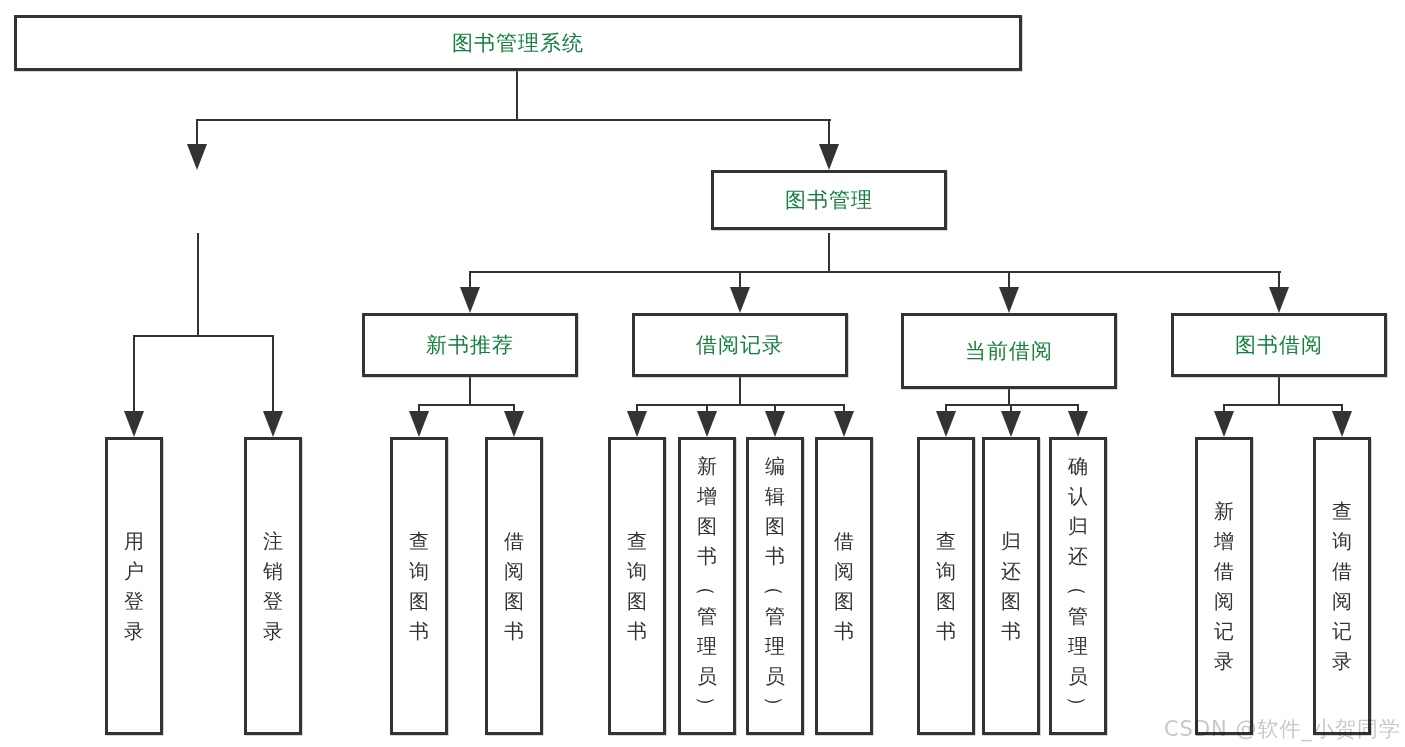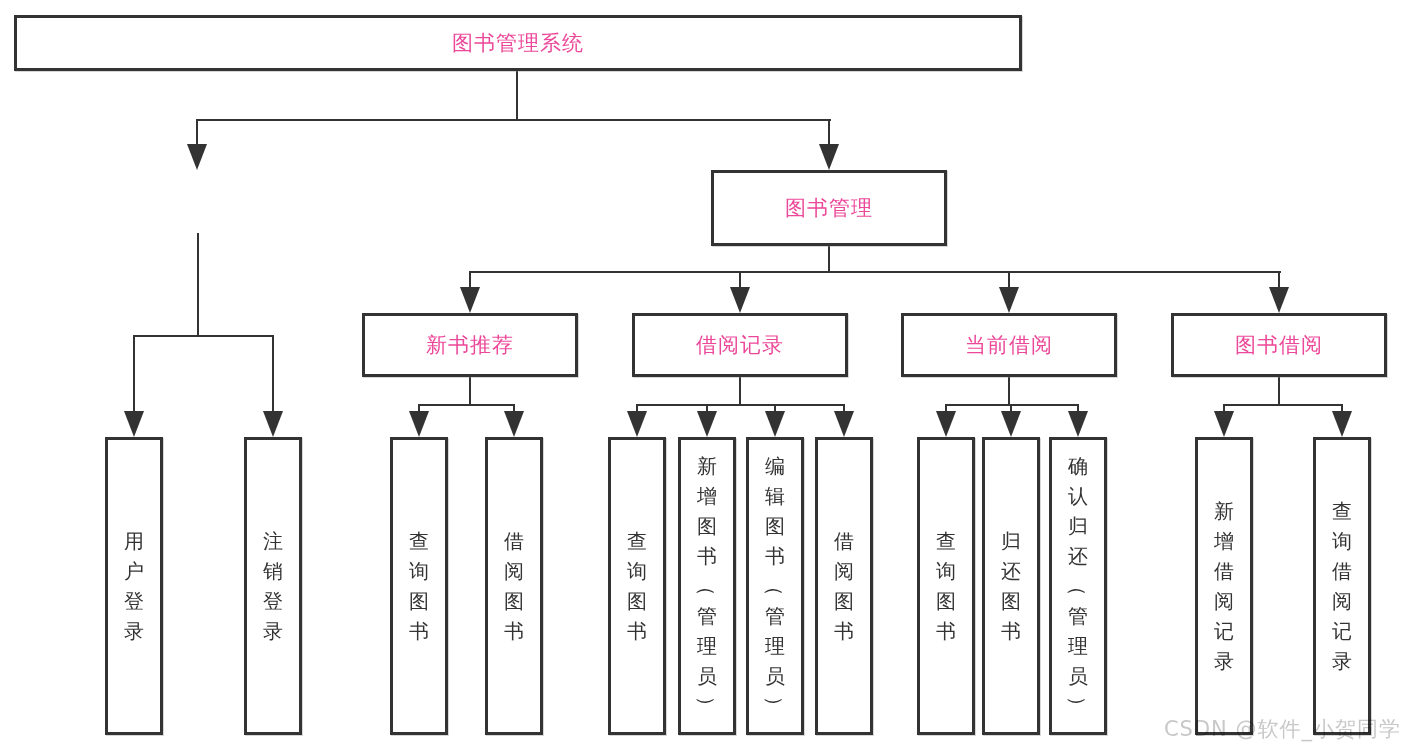--- a/index.html
+++ b/index.html
@@ -10,21 +10,21 @@
     font-family:"DejaVu Sans","Liberation Sans",sans-serif;
     overflow:hidden;
   }
   
   .hbox{
     position:absolute;
     box-sizing:border-box;
     border:3px solid #333;
     background:#fff;
     display:flex;align-items:center;justify-content:center;
-    font-size:21px;color:#ec4899;letter-spacing:1px;
+    font-size:21px;color:#15803d;letter-spacing:1px;
     box-shadow:1px 1px 0 rgba(140,140,140,.35);
     z-index:2;
   }
   .vbox{
     position:absolute;
     box-sizing:border-box;
     top:437px;height:298px;width:58px;
     border:3px solid #333;
     background:#fff;
     display:flex;align-items:center;justify-content:center;
@@ -61,21 +61,21 @@
     <span>图书管理系统</span>
   </div>
 
   <div class="ln" style="left:516px;top:70px;width:2px;height:50px;"></div>
   <div class="ln" style="left:196px;top:119px;width:635px;height:2px;"></div>
   <div class="ln" style="left:196px;top:119px;width:2px;height:29px;"></div>
   <div class="arr" style="left:187px;top:144px;"></div>
   <div class="ln" style="left:828px;top:119px;width:2px;height:29px;"></div>
   <div class="arr" style="left:819px;top:144px;"></div>
 
-  <div class="hbox" style="left:711px;top:170px;width:236px;height:76px;">
+  <div class="hbox" style="left:711px;top:170px;width:236px;height:60px;">
     <span>图书管理</span>
   </div>
 
   <div class="ln" style="left:197px;top:233px;width:2px;height:104px;"></div>
   <div class="ln" style="left:133px;top:335px;width:141px;height:2px;"></div>
   <div class="ln" style="left:133px;top:335px;width:2px;height:80px;"></div>
   <div class="arr" style="left:124px;top:411px;"></div>
   <div class="ln" style="left:272px;top:335px;width:2px;height:80px;"></div>
   <div class="arr" style="left:263px;top:411px;"></div>
 
@@ -89,21 +89,21 @@
   <div class="arr" style="left:999px;top:287px;"></div>
   <div class="ln" style="left:1278px;top:271px;width:2px;height:20px;"></div>
   <div class="arr" style="left:1269px;top:287px;"></div>
 
   <div class="hbox" style="left:362px;top:313px;width:216px;height:64px;">
     <span>新书推荐</span>
   </div>
   <div class="hbox" style="left:632px;top:313px;width:216px;height:64px;">
     <span>借阅记录</span>
   </div>
-  <div class="hbox" style="left:901px;top:313px;width:216px;height:64px;">
+  <div class="hbox" style="left:901px;top:313px;width:216px;height:76px;">
     <span>当前借阅</span>
   </div>
   <div class="hbox" style="left:1171px;top:313px;width:216px;height:64px;">
     <span>图书借阅</span>
   </div>
 
   <div class="ln" style="left:469px;top:376px;width:2px;height:30px;"></div>
   <div class="ln" style="left:418px;top:404px;width:97px;height:2px;"></div>
   <div class="ln" style="left:418px;top:404px;width:2px;height:12px;"></div>
   <div class="arr" style="left:409px;top:411px;"></div>

